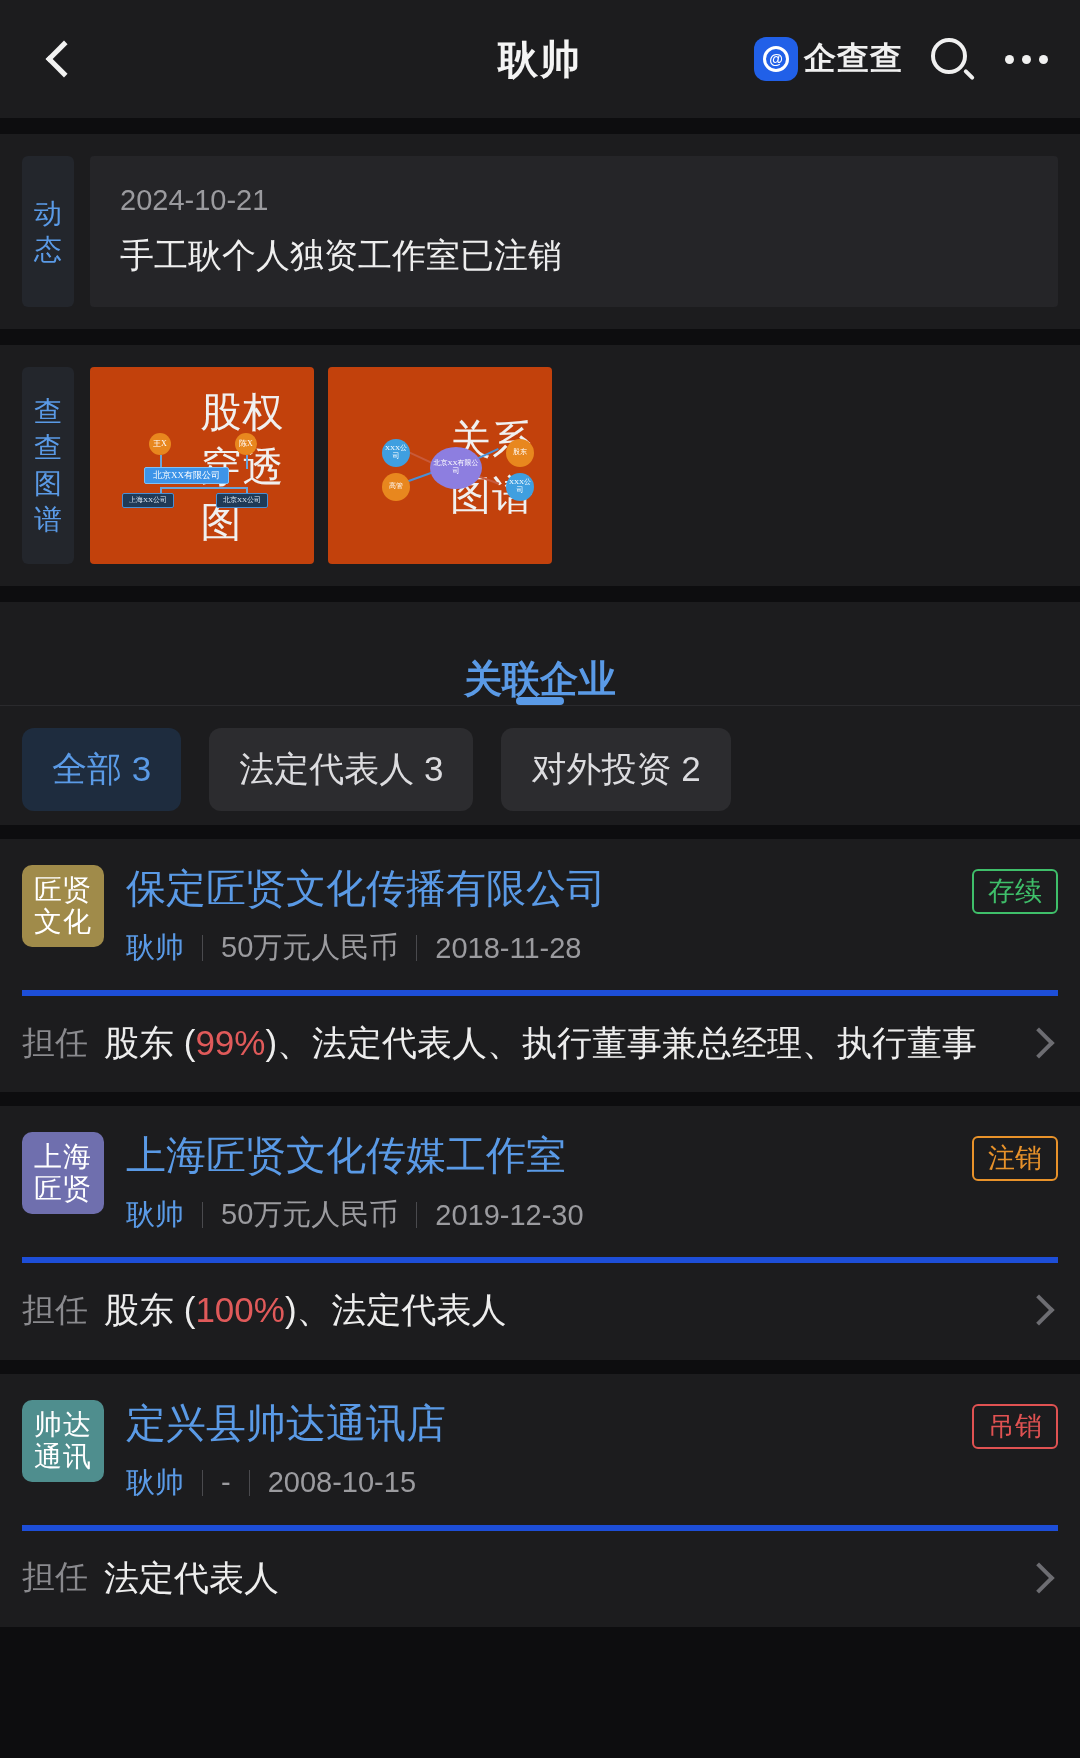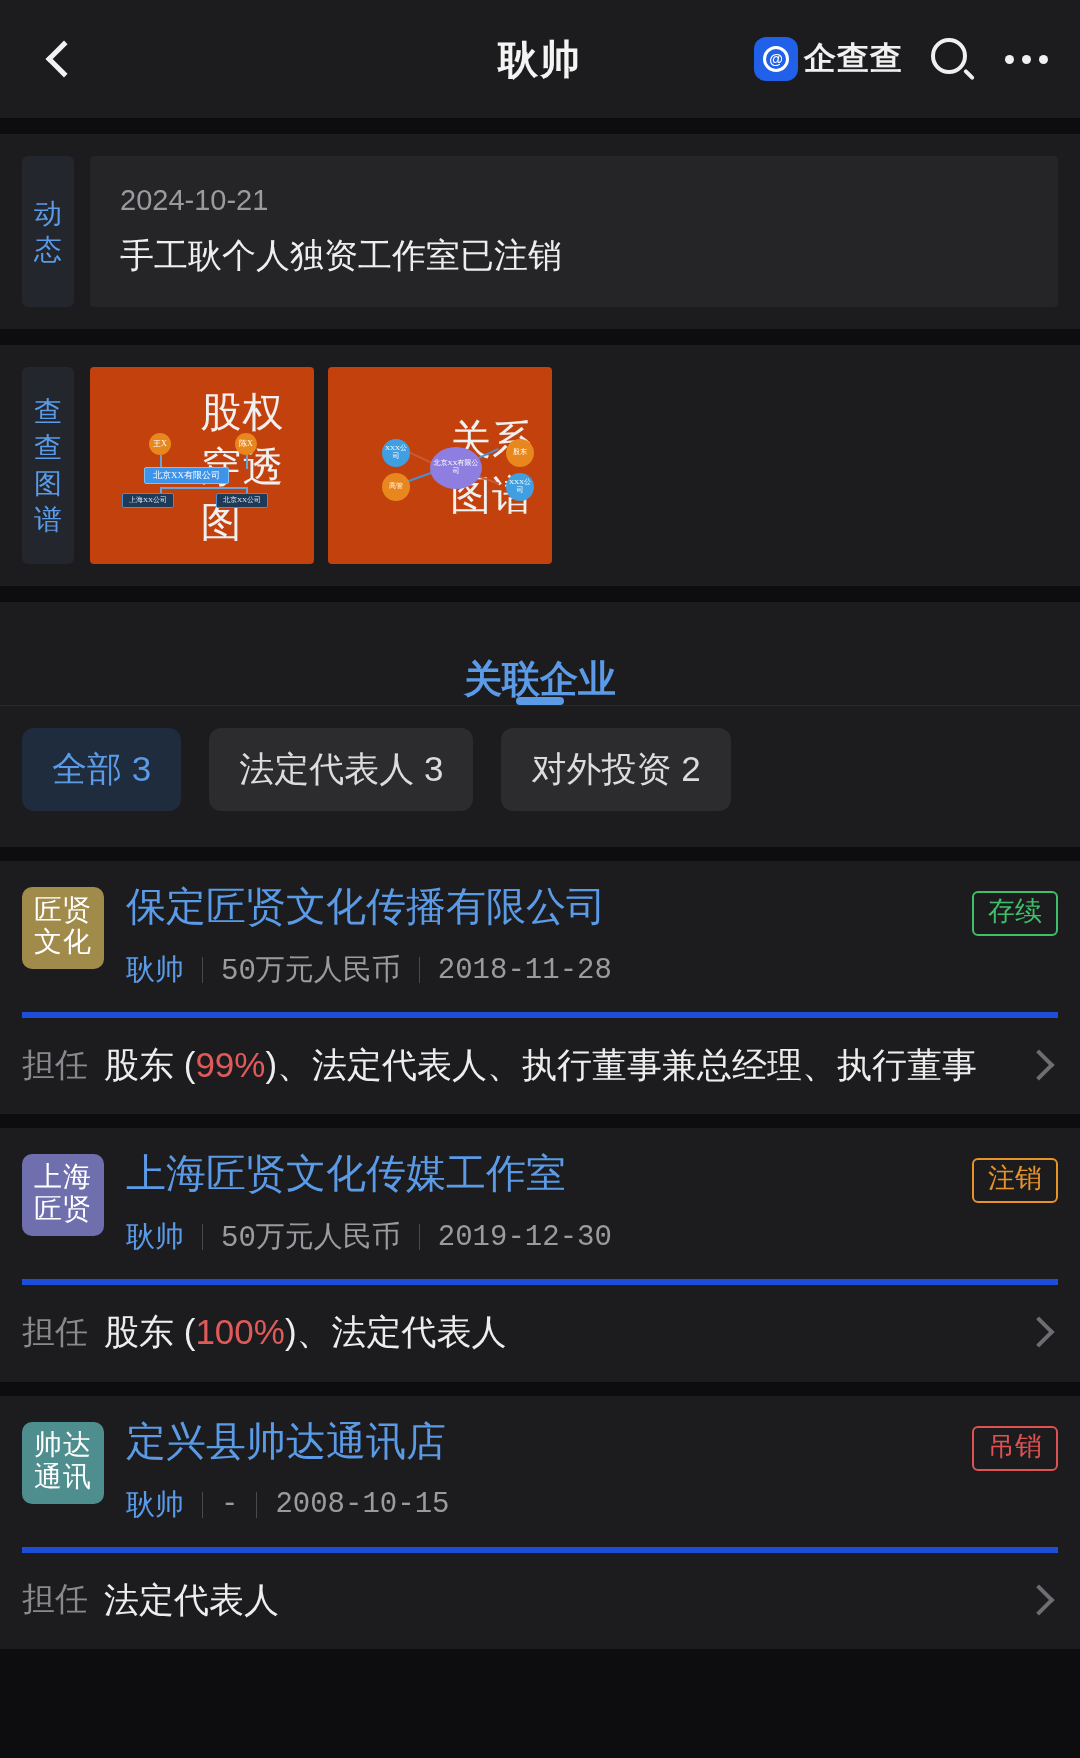--- a/index.html
+++ b/index.html
@@ -244,21 +244,21 @@
     width: 48px; height: 8px;
     background: #5a9ae6;
     border-radius: 4px;
   }
 
   
   .chips {
     background: #1c1c1e;
     display: flex;
     gap: 28px;
-    padding: 22px 22px 36px 22px;
+    padding: 22px 22px 14px 22px;
   }
   .chip {
     background: #2c2c2f;
     color: #dcdcdf;
     border-radius: 12px;
     padding: 18px 30px;
     font-size: 35px;
     white-space: nowrap;
     cursor: pointer;
   }
@@ -269,21 +269,20 @@
 
   
   .card {
     background: #1c1c1e;
     padding: 26px 22px 0 22px;
   }
   .card-top {
     display: flex;
     align-items: flex-start;
     gap: 22px;
-    font-family: Liberation Mono, monospace;
   }
   .logo {
     width: 82px; height: 82px;
     flex: 0 0 82px;
     border-radius: 10px;
     color: #fff;
     display: flex;
     flex-direction: column;
     align-items: center;
     justify-content: center;

